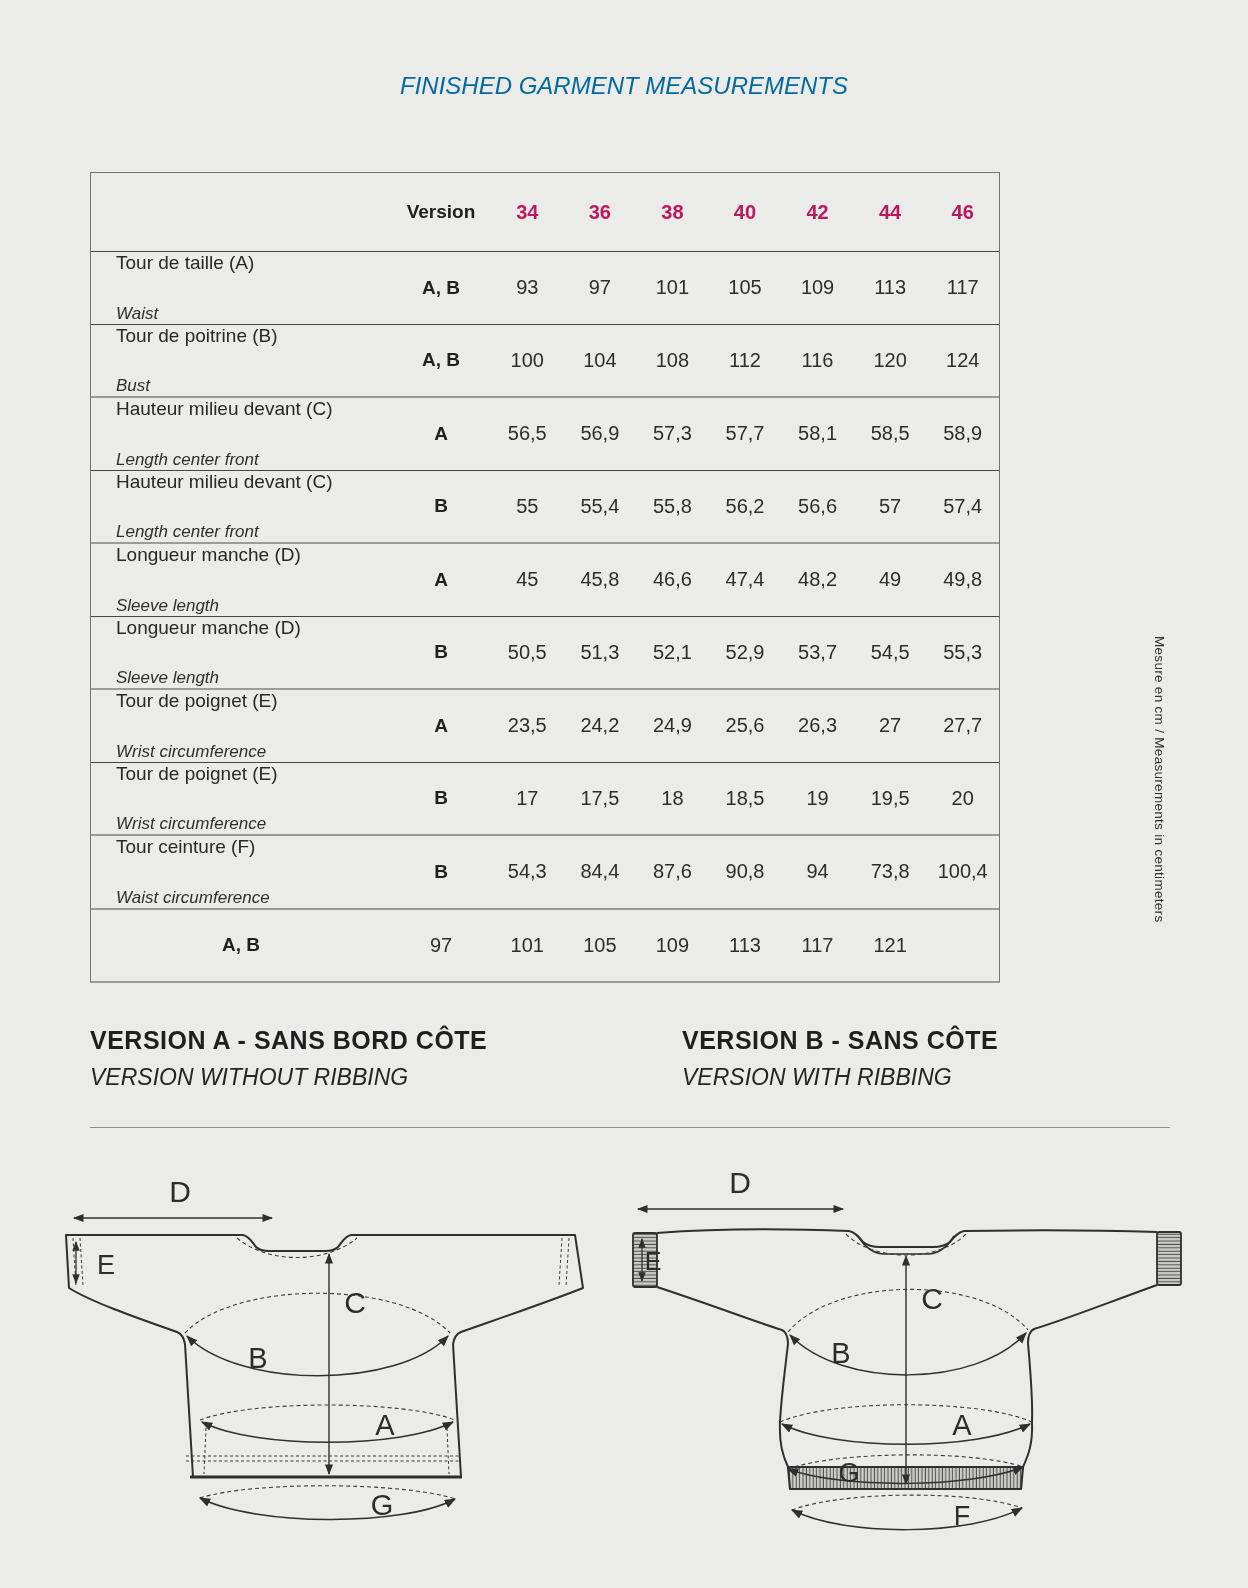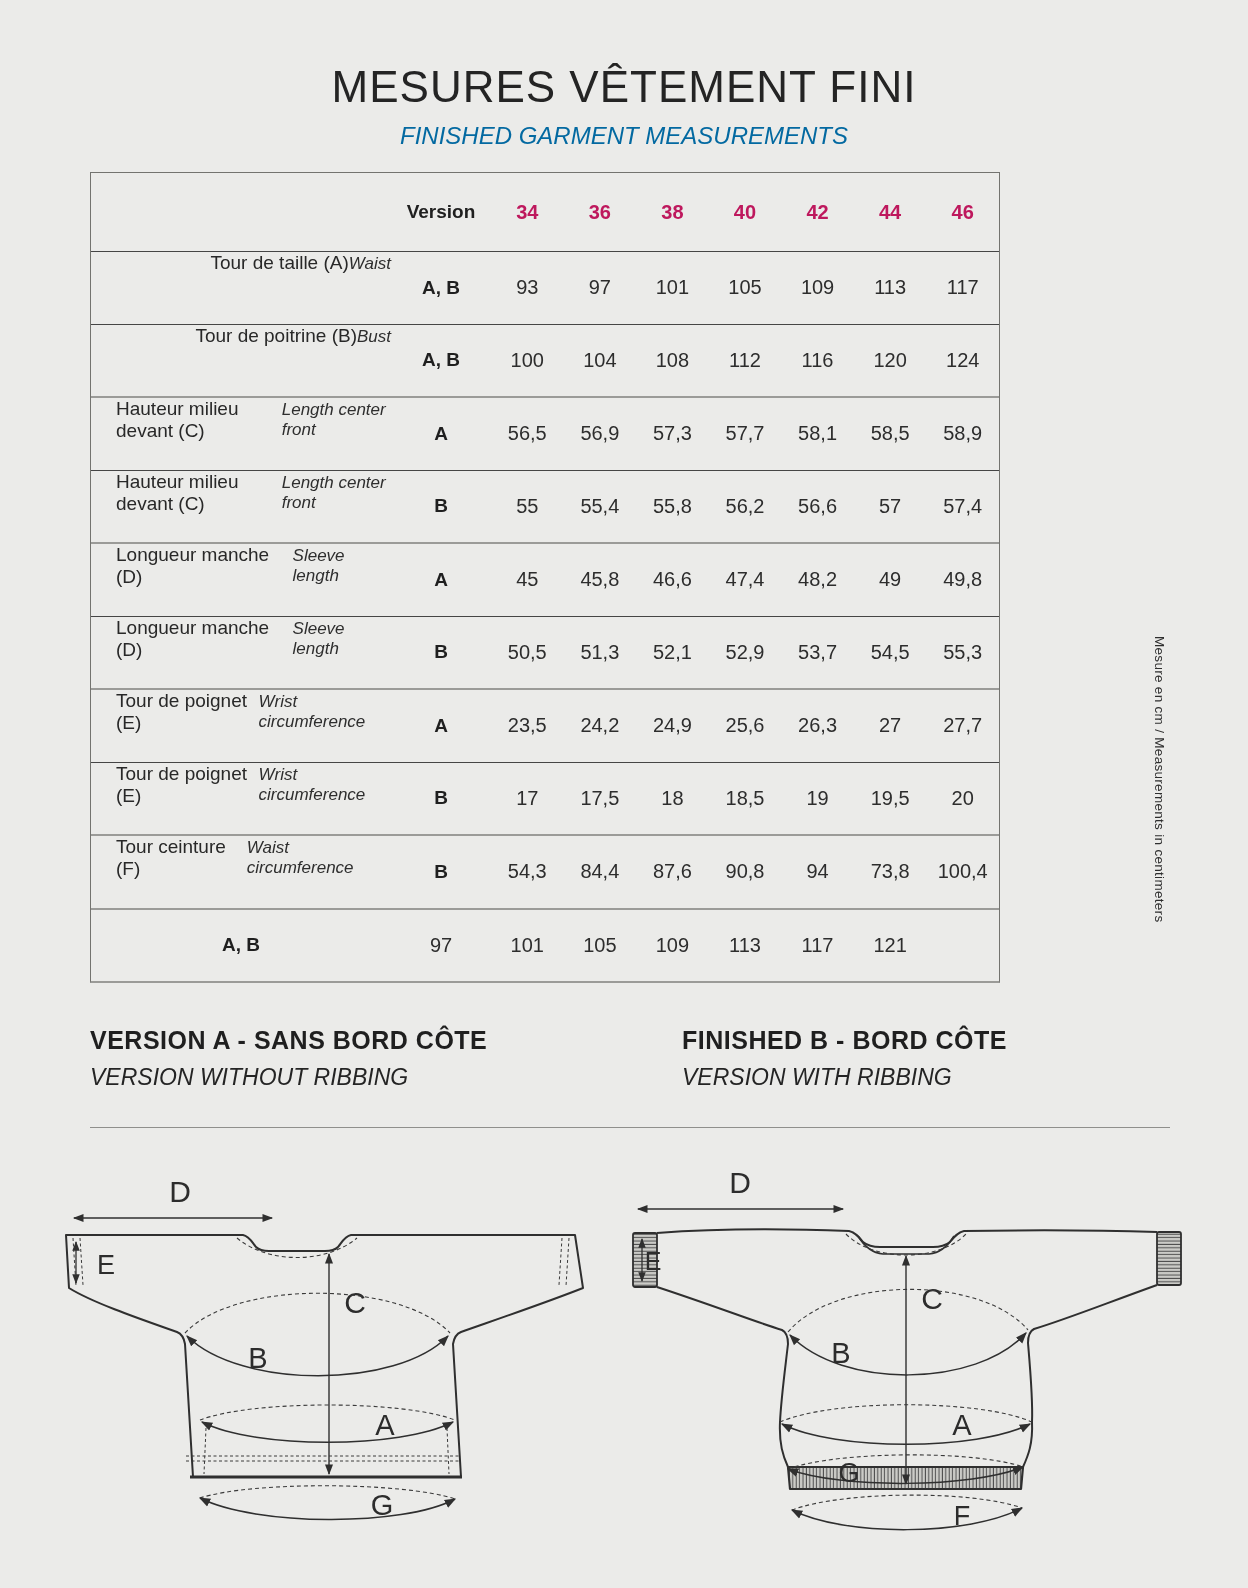--- a/index.html
+++ b/index.html
@@ -17,21 +17,21 @@
   .mtable{
     position:absolute; left:90px; top:172px; width:910px;
     border:1px solid #73736F; border-bottom:2px solid #9B9B98;
     box-sizing:border-box;
   }
   .trow{display:grid; grid-template-columns:300px 100px repeat(7,1fr); height:71.5px;}
   .trow.head{height:78px;}
   .div-dark{border-bottom:1px solid #454545;}
   .div-gray{border-bottom:2px solid #9B9B98;}
   .cell{display:flex; align-items:center; justify-content:center;}
-  .cell.label{flex-direction:row; align-items:flex-start; justify-content:flex-end; padding-left:25px; box-sizing:border-box;}
+  .cell.label{flex-direction:column; align-items:flex-start; justify-content:space-between; padding-left:25px; box-sizing:border-box;}
   .lab-fr{font-size:19px; color:#282828;}
   .lab-en{font-size:17px; font-style:italic; color:#2e2e2e; margin-top:2px;}
   .cell.ver{font-weight:700; font-size:19px; color:#1f1f1f;}
   .cell.num{font-size:20px; color:#2d2d2d;}
   .cell.numhead{font-weight:700; font-size:20px; color:#be185d;}
   .cell.verhead{font-weight:700; font-size:19px; color:#1f1f1f;}
   
   .sidenote{
     position:absolute; left:1152px; top:636px; height:360px;
     writing-mode:vertical-rl; font-size:13.5px; letter-spacing:.3px; color:#2e2e2e;
@@ -49,21 +49,20 @@
   .diag.a{left:40px; top:1150px;}
   .diag.b{left:625px; top:1148px;}
   svg text{font-family:"Liberation Sans","DejaVu Sans",sans-serif; fill:#2c2c2c;}
 </style>
 </head>
 <body>
 
 <div class="page">
 
   <div class="titleblock">
-    <div class="title">MESURES VÊTEMENT FINI</div>
     <div class="subtitle">FINISHED GARMENT MEASUREMENTS</div>
   </div>
 
   <div class="mtable">
     <div class="trow head div-dark">
       <div class="cell label"></div>
       <div class="cell verhead">Version</div>
 
     <div class="cell numhead">34</div>
         <div class="cell numhead">36</div>
@@ -213,21 +212,21 @@
       </div>
   </div>
 
   <div class="sidenote">Mesure en cm / Measurements in centimeters</div>
 
   <div class="vhead va">
     <div class="fr">VERSION A - SANS BORD CÔTE</div>
     <div class="en">VERSION WITHOUT RIBBING</div>
   </div>
   <div class="vhead vb">
-    <div class="fr">FINISHED B - BORD CÔTE</div>
+    <div class="fr">VERSION B - SANS CÔTE</div>
     <div class="en">VERSION WITH RIBBING</div>
   </div>
   <div class="hr"></div>
 
   <svg class="diag a" width="560" height="438" viewBox="0 0 560 438">
     <defs>
       <marker id="arrA" viewBox="0 0 10 10" refX="8.5" refY="5" markerWidth="8" markerHeight="8" orient="auto-start-reverse">
         <path d="M0 1.4 L9.5 5 L0 8.6 z" fill="#2f2f2f"></path>
       </marker>
     </defs>

